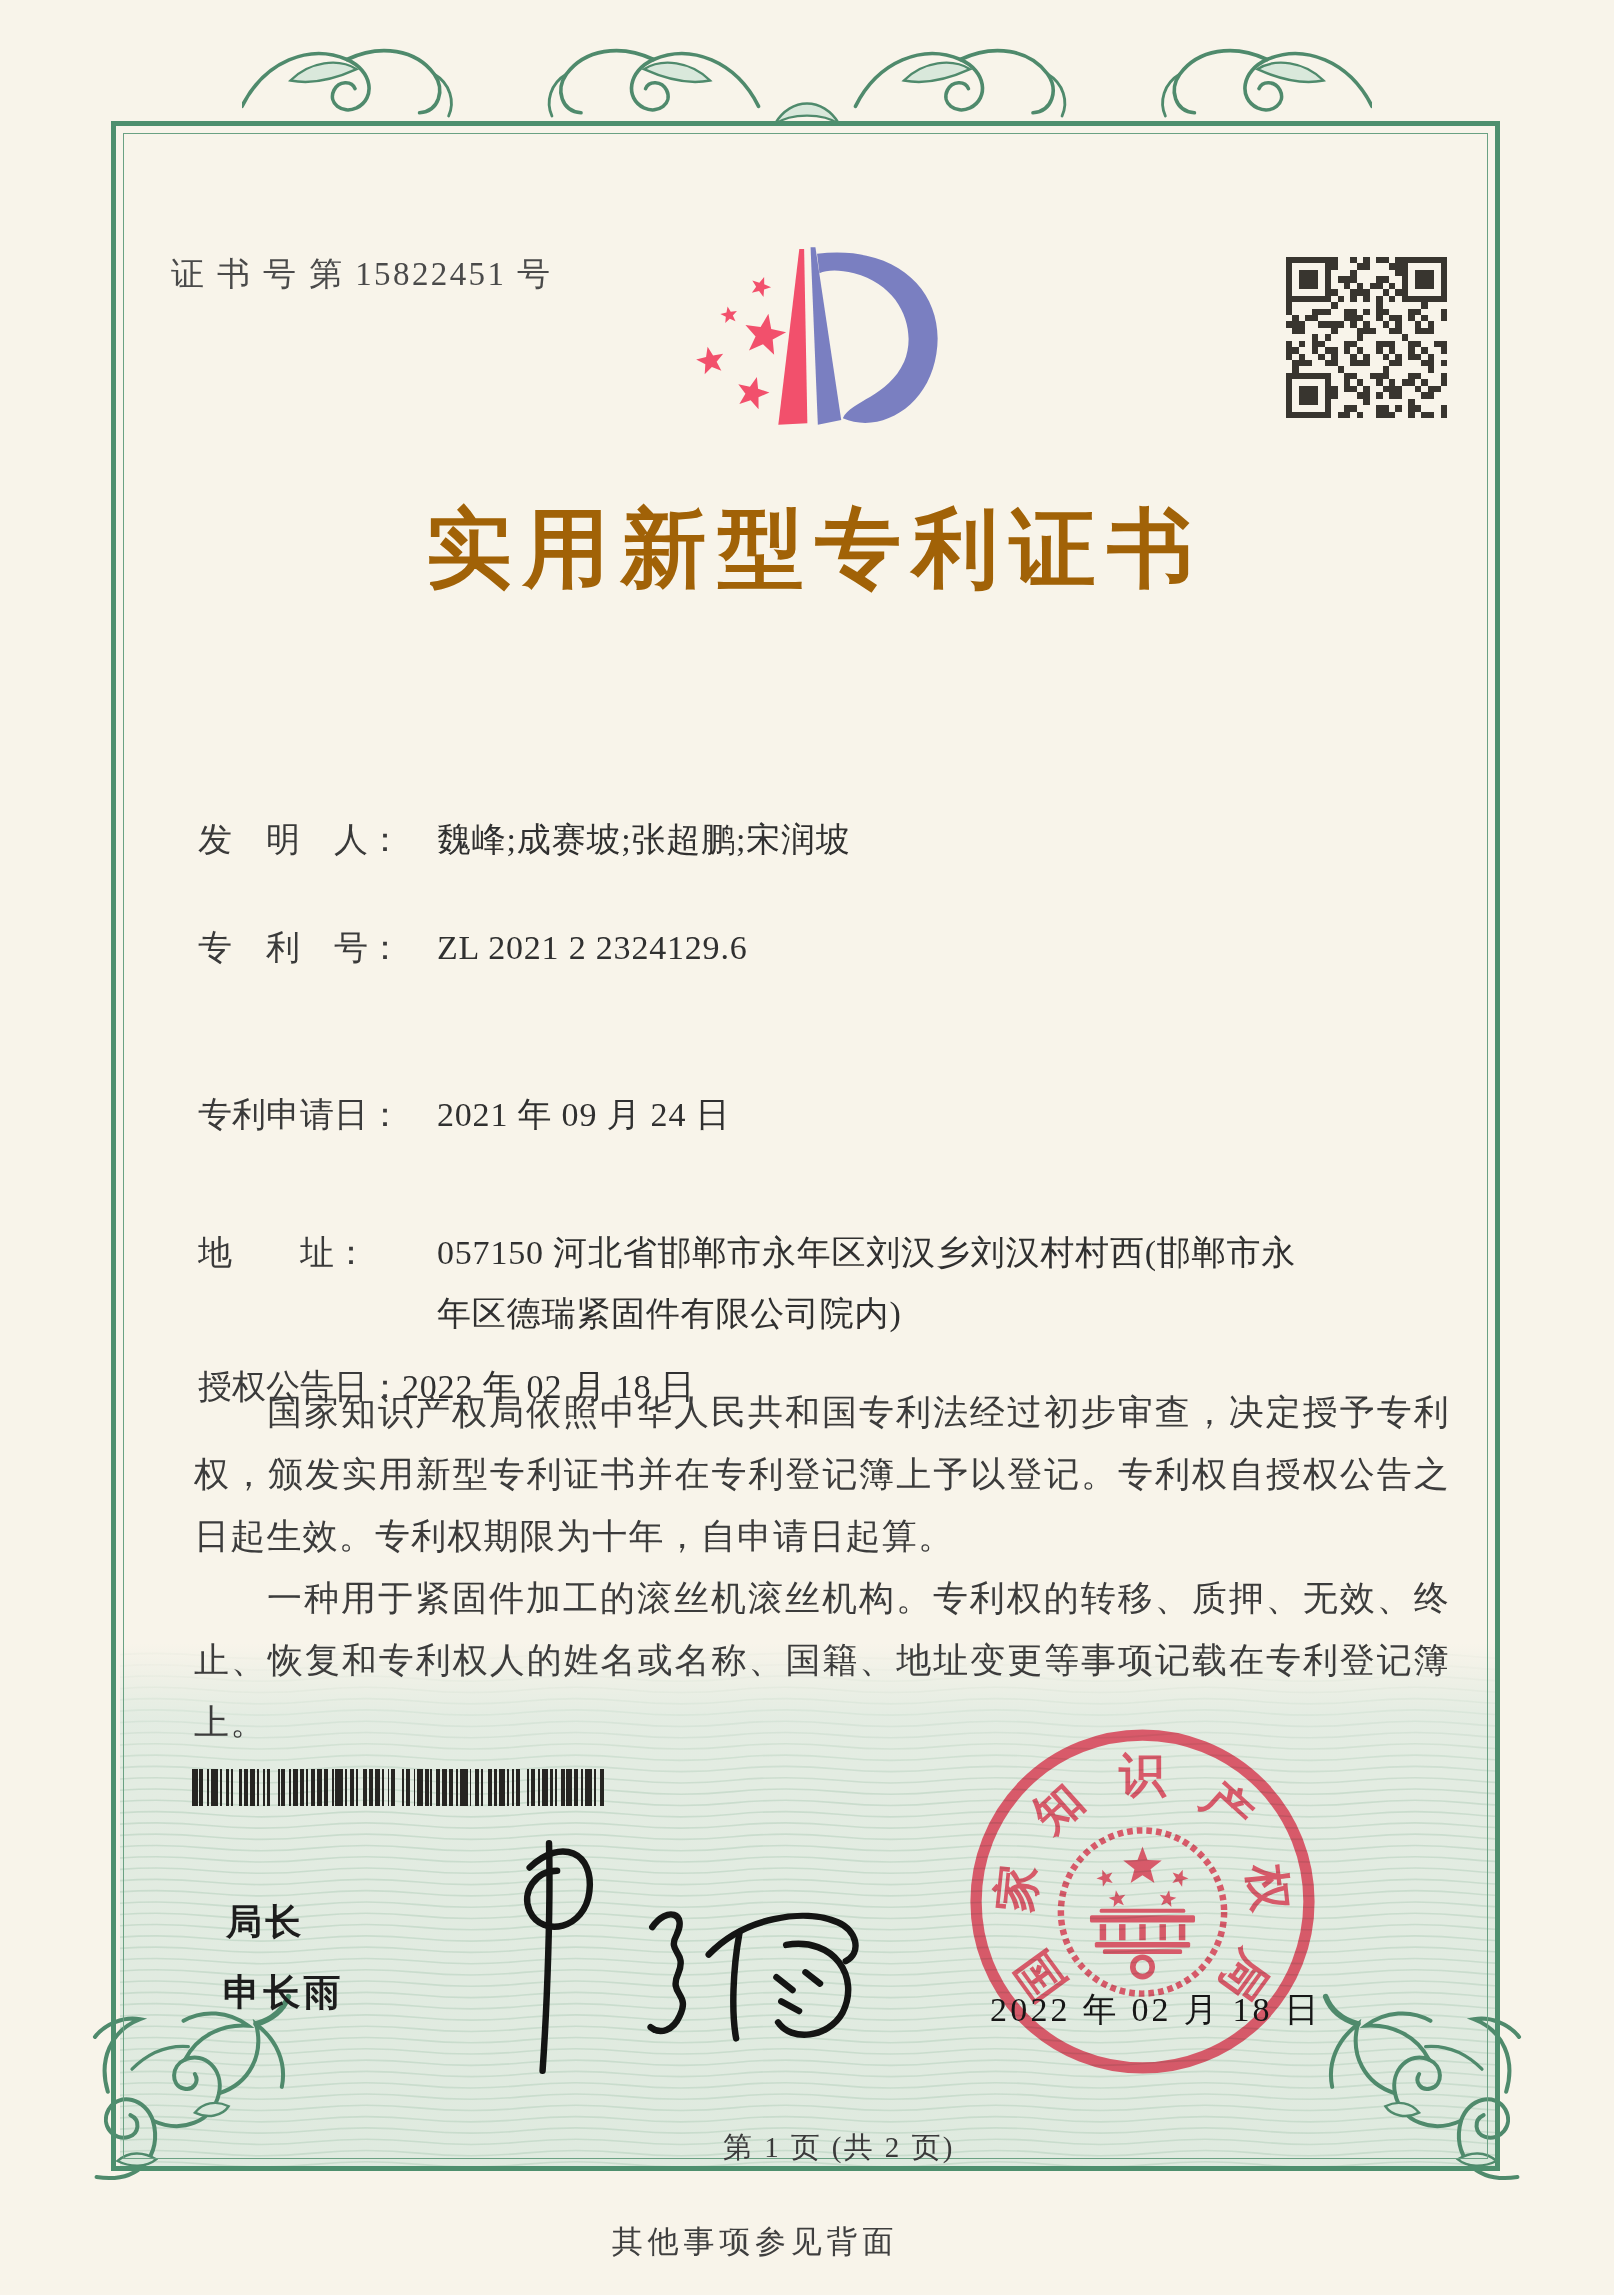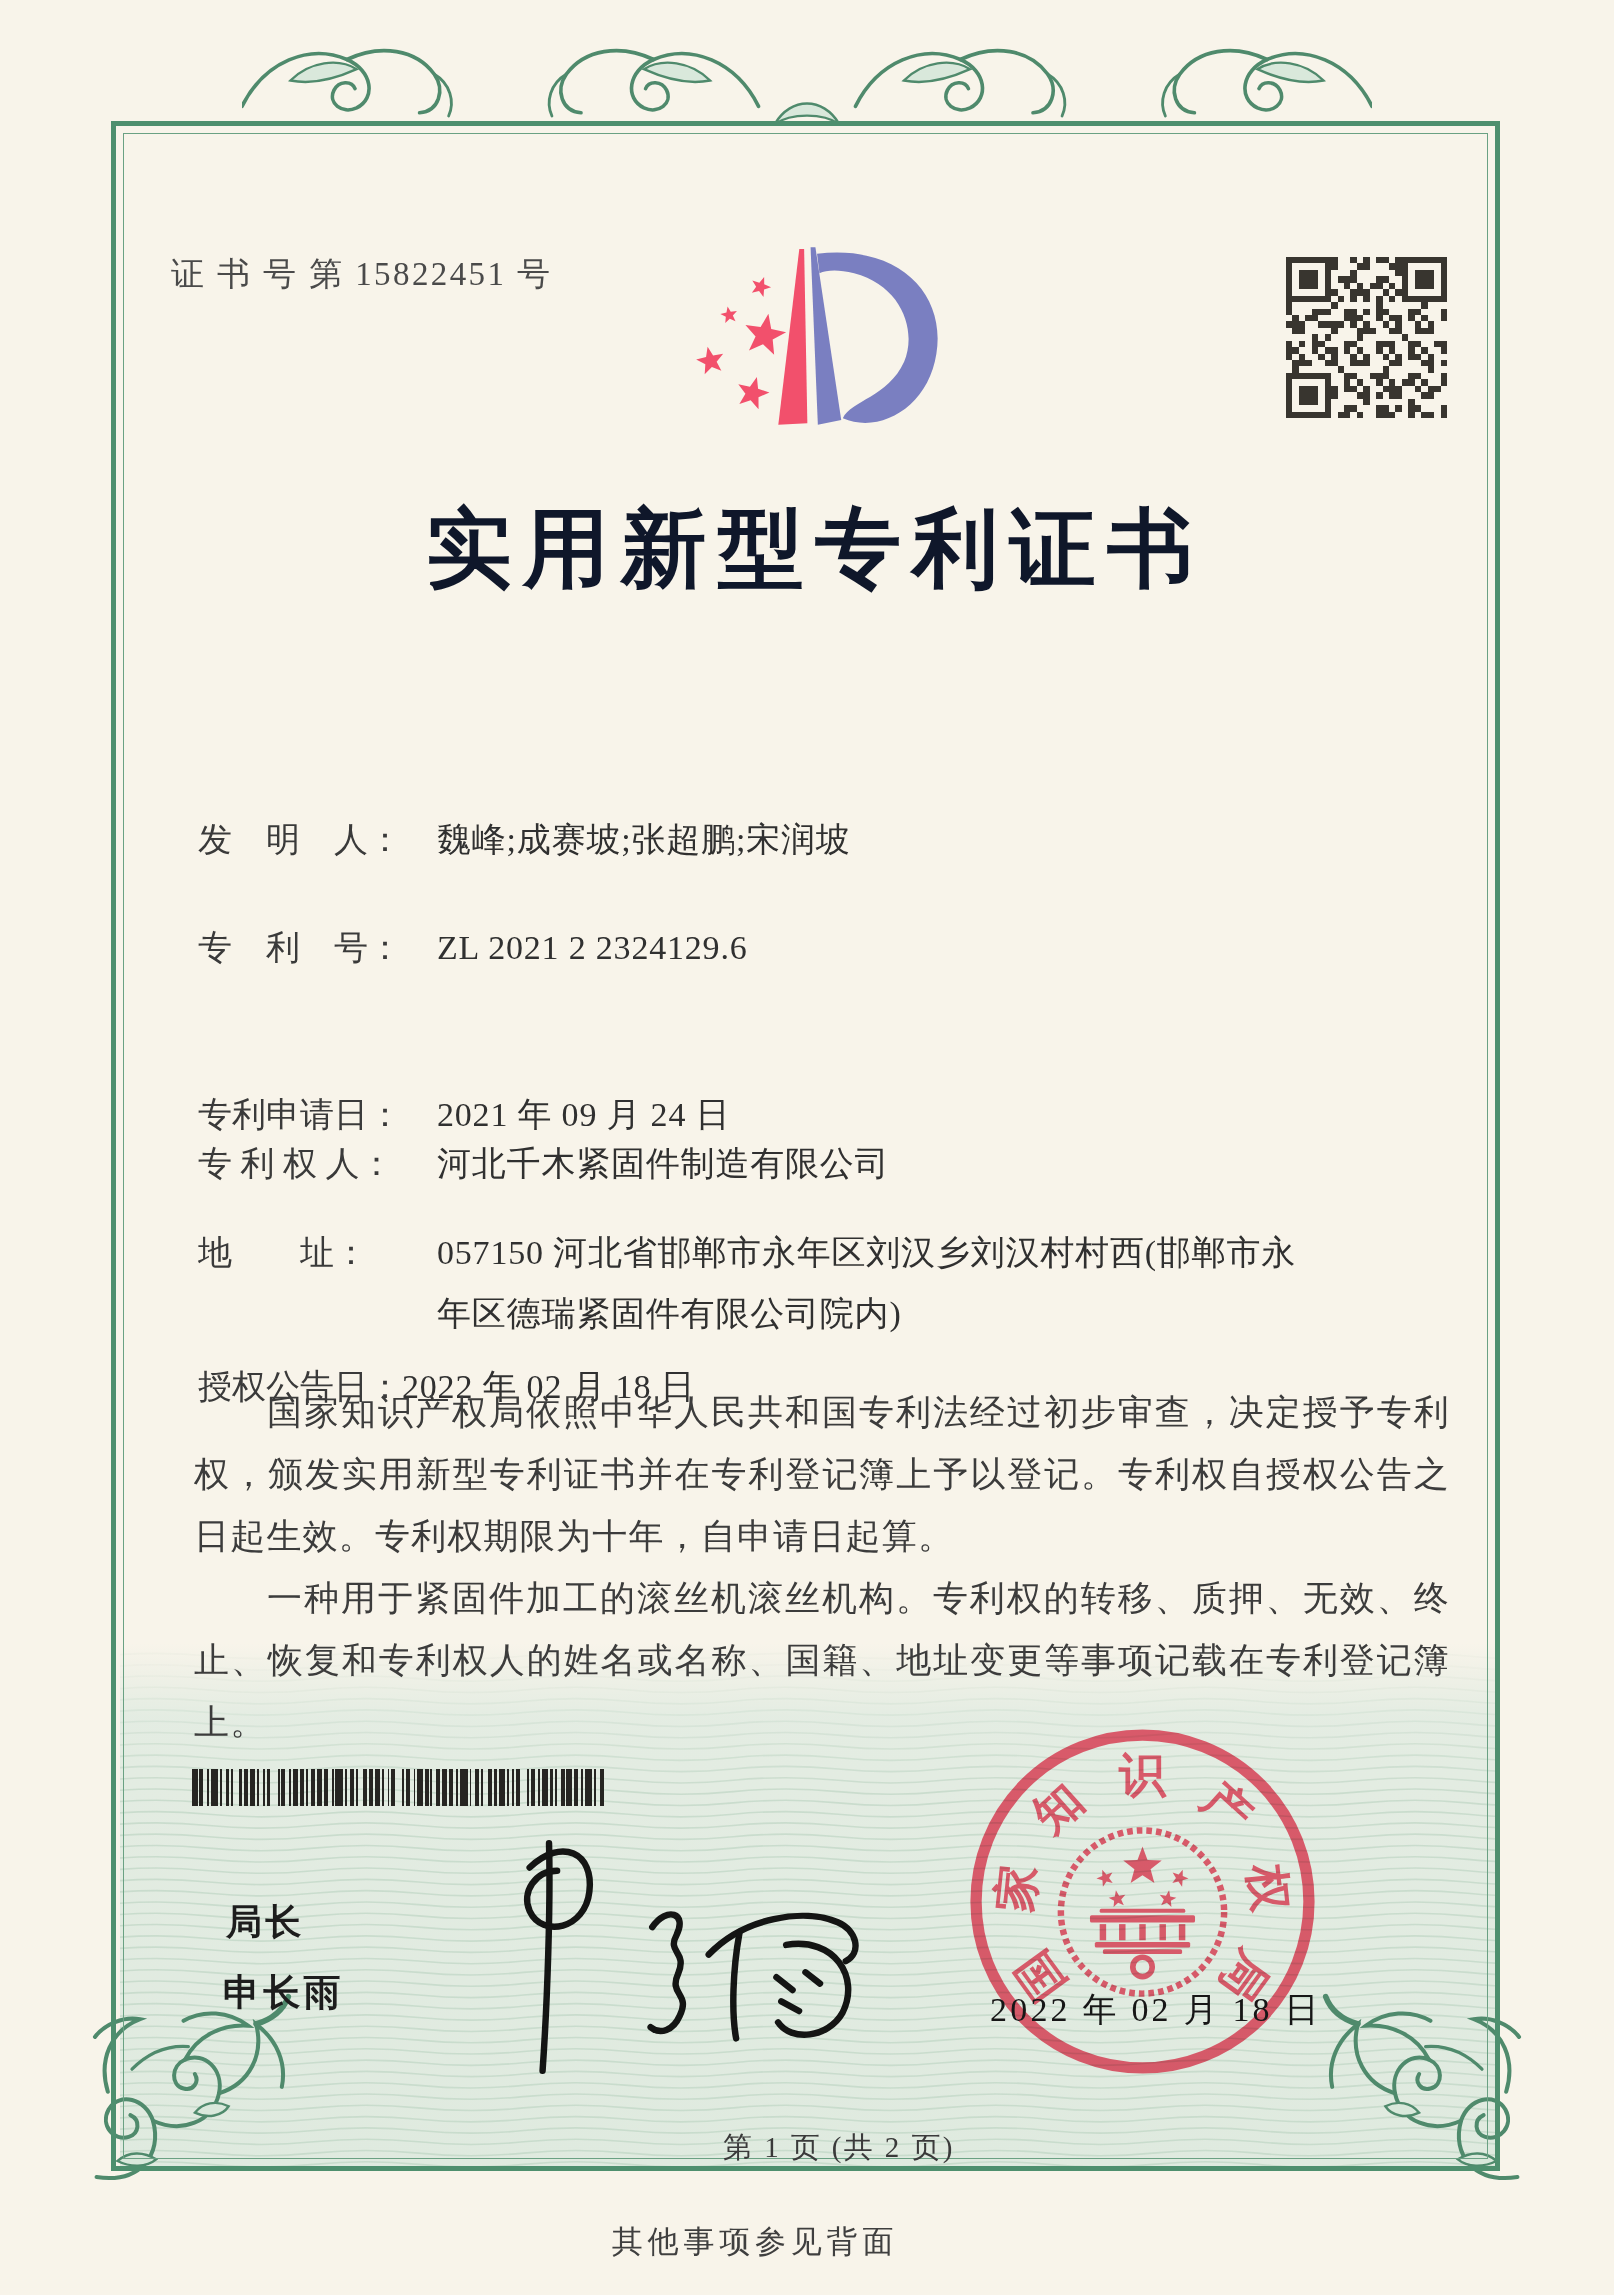--- a/index.html
+++ b/index.html
@@ -16,21 +16,21 @@
   .frame-inner{
     position:absolute;left:7.3px;top:7.3px;right:7.3px;bottom:7.3px;
     border:1.6px solid #6aa183;
   }
   .abs{position:absolute;}
   .cert-no{
     left:171px;top:252px;font-size:33px;letter-spacing:2.4px;color:#4a4a4a;
   }
   .title{
     left:50%;top:491px;transform:translateX(-50%);
-    font-size:86px;font-weight:700;letter-spacing:11.3px;color:#0f172a;
+    font-size:86px;font-weight:700;letter-spacing:11.3px;color:#a16207;
     white-space:nowrap;
   }
   .field-row{left:198px;width:1275px;font-size:34px;color:#353535;white-space:nowrap;}
   .field-row .lbl{display:inline-block;width:239px;color:#3a3a3a;}
   .field-row .val{color:#303030;letter-spacing:0.8px;}
   .addr2{left:437px;font-size:34px;color:#303030;letter-spacing:0.8px;}
   .grant-right{position:absolute;left:682px;top:0;}
   .grant-right .lbl2{color:#3a3a3a;}
   .paras{left:194px;top:1382px;width:1256px;}
   .paras p{
@@ -472,23 +472,20 @@
 
   <div class="abs field-row" style="top:817px">
     <span class="lbl">发　明　人：</span><span class="val">魏峰;成赛坡;张超鹏;宋润坡</span>
   </div>
   <div class="abs field-row" style="top:925px">
     <span class="lbl">专　利　号：</span><span class="val">ZL 2021 2 2324129.6</span>
   </div>
   <div class="abs field-row" style="top:1092px">
     <span class="lbl">专利申请日：</span><span class="val">2021 年 09 月 24 日</span>
   </div>
-  <div class="abs field-row" style="top:1141px">
-    <span class="lbl">专 利 权 人：</span><span class="val">河北千木紧固件制造有限公司</span>
-  </div>
   <div class="abs field-row" style="top:1230px">
     <span class="lbl">地　　址：</span><span class="val">057150 河北省邯郸市永年区刘汉乡刘汉村村西(邯郸市永</span>
   </div>
   <div class="abs addr2" style="top:1291px">年区德瑞紧固件有限公司院内)</div>
 
   <div class="abs field-row" style="top:1364px">
     <span class="lbl" style="width:auto">授权公告日：</span><span class="val">2022 年 02 月 18 日</span>
   </div>
 
   <div class="abs paras">

